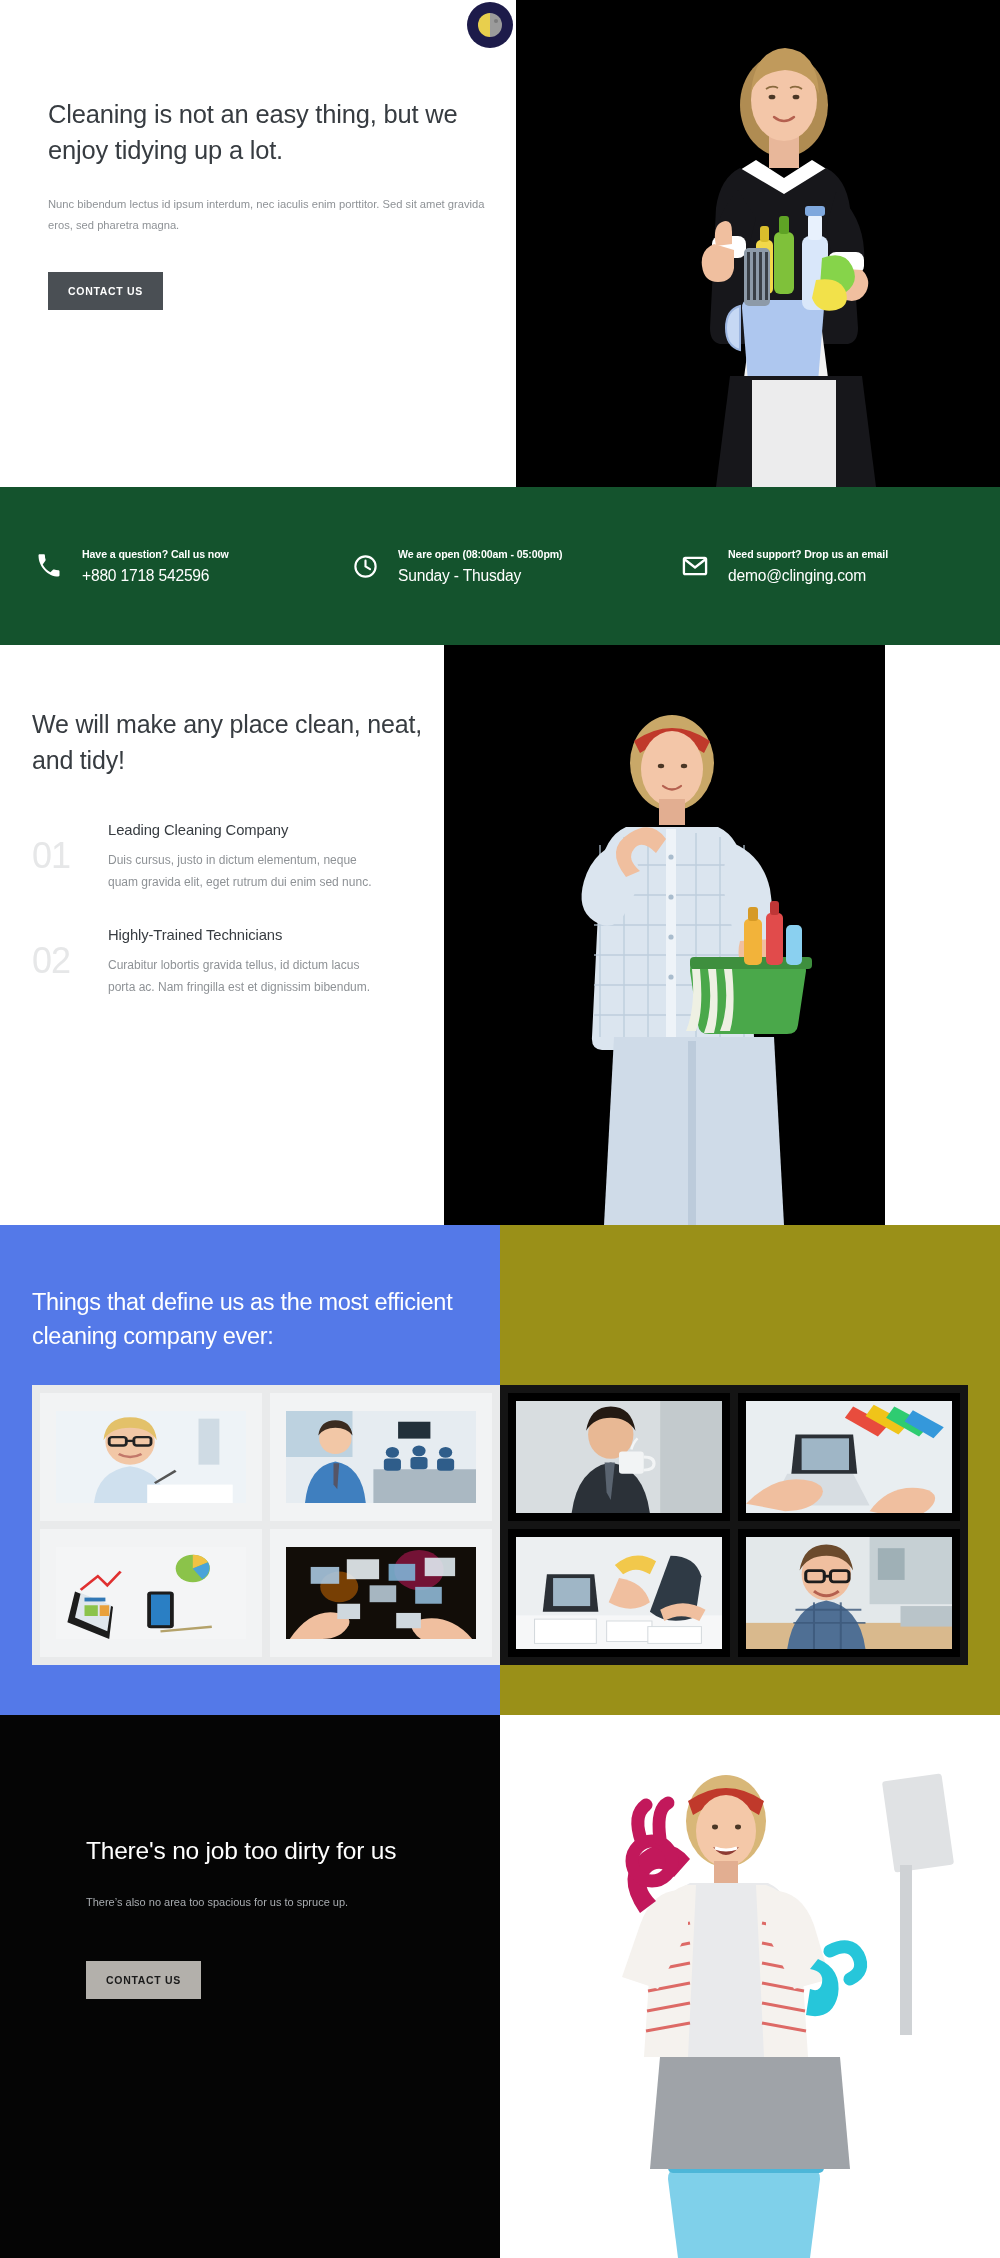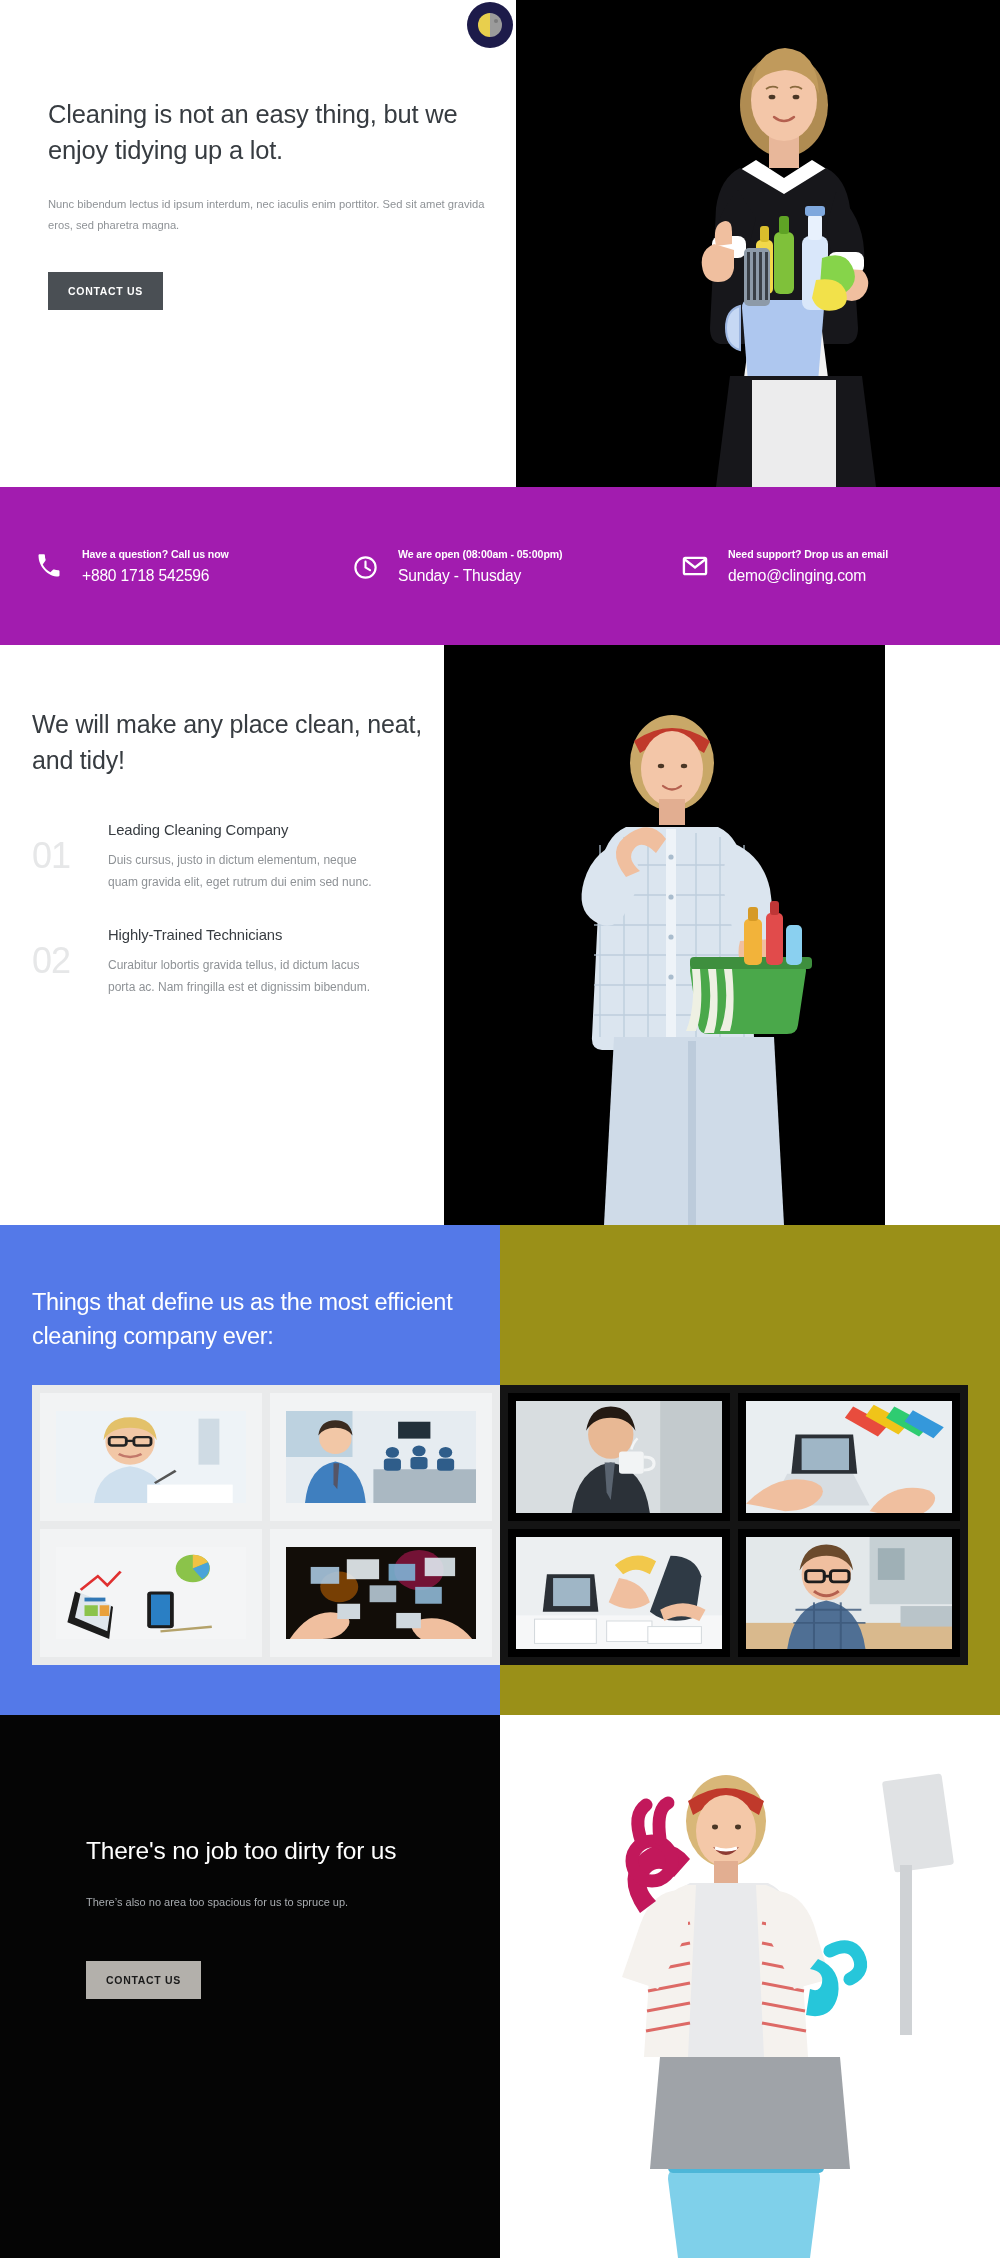--- a/index.html
+++ b/index.html
@@ -73,27 +73,27 @@
     position: relative; overflow: hidden;
   }
 
   
   .maid { position: absolute; left: 0; top: 0; width: 500px; height: 487px; }
 
   
   .infobar {
     display: flex;
     width: 1000px; height: 158px;
-    background: #a21caf;
+    background: #14532d;
     align-items: center;
     padding-left: 32px;
   }
   .info-item { display: flex; align-items: center; }
   .info-item.phone { width: 316px; }
-  .info-item.clock { width: 330px; align-items: flex-end; }
+  .info-item.clock { width: 330px; }
   .info-item.mail  { width: 322px; }
   .info-icon {
     width: 34px; height: 34px; flex: 0 0 34px;
     color: #ffffff; margin-right: 16px;
     display: flex; align-items: center; justify-content: center;
   }
   .info-text .small {
     font-size: 10.6px; color: #ffffff; font-weight: bold;
     letter-spacing: -0.1px; margin-bottom: 7px;
   }

